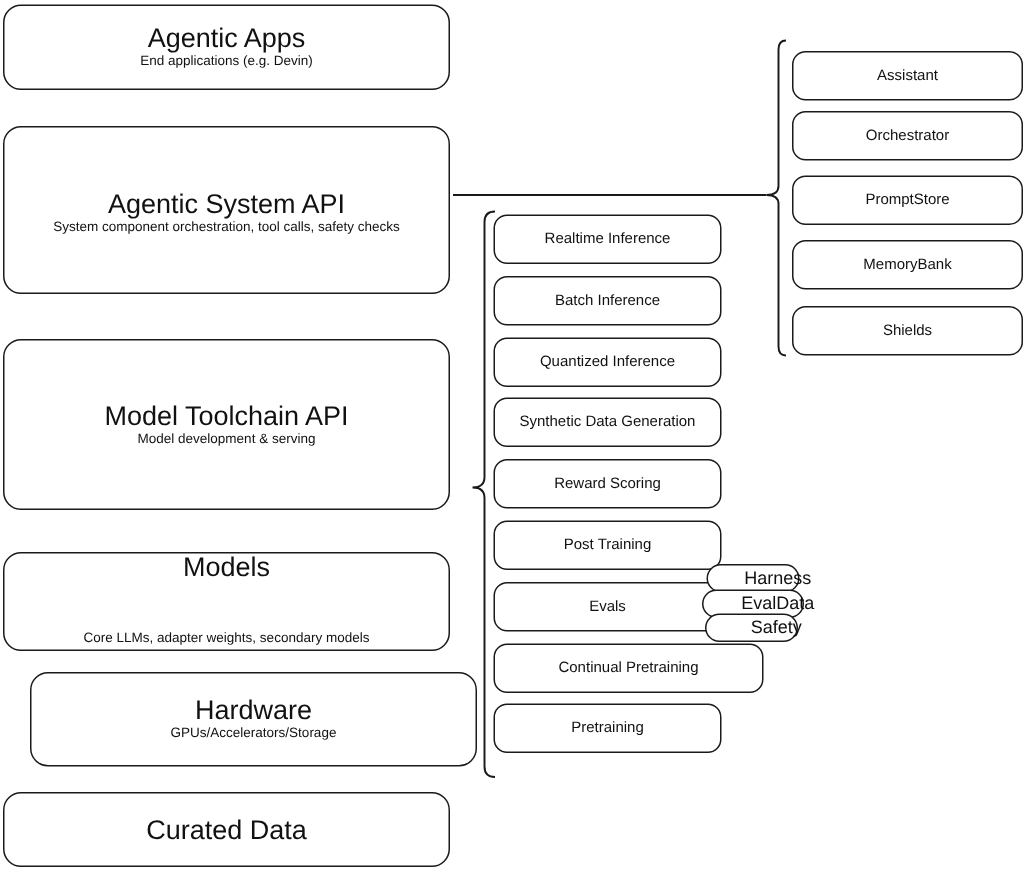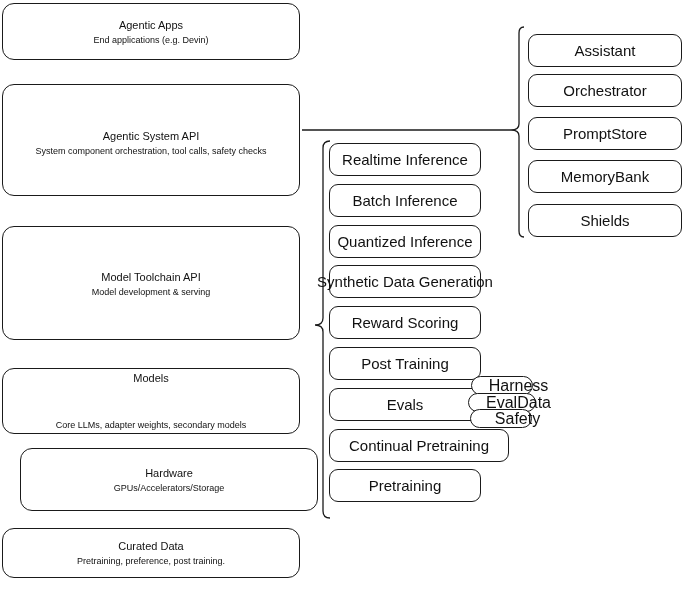--- a/index.html
+++ b/index.html
@@ -23,21 +23,21 @@
     box-sizing: border-box;
     border: 1.4px solid #1a1a1a;
     border-radius: 12px;
     background: #ffffff;
     display: flex;
     flex-direction: column;
     align-items: center;
     justify-content: center;
   }
   .layer-title {
-    font-size: 11px;
+    font-size: 18px;
     line-height: 16px;
     color: #111111;
     text-align: center;
     white-space: nowrap;
   }
   .layer-sub {
     font-size: 9px;
     line-height: 13px;
     color: #111111;
     text-align: center;
@@ -48,37 +48,37 @@
     position: absolute;
     box-sizing: border-box;
     border: 1.4px solid #1a1a1a;
     border-radius: 9px;
     background: #ffffff;
     display: flex;
     align-items: center;
     justify-content: center;
   }
   .pill-label {
-    font-size: 15px;
+    font-size: 10px;
     line-height: 14px;
     color: #111111;
     white-space: nowrap;
   }
   .tag-pill {
     position: absolute;
     box-sizing: border-box;
     border: 1.3px solid #1a1a1a;
     border-radius: 11px;
     background: #ffffff;
     display: flex;
     align-items: center;
     justify-content: center;
   }
   .tag-label {
-    font-size: 16px;
+    font-size: 12px;
     line-height: 13px;
     color: #111111;
     white-space: nowrap;
     padding-left: 33px;
   }
   .svg-overlay {
     position: absolute;
     left: 0;
     top: 0;
     width: 682px;
@@ -120,21 +120,20 @@
     <div class="layer-sub">Core LLMs, adapter weights, secondary models</div>
   </div>
 
   <div class="layer-box" style="left:20px; top:448px; width:298px; height:63px;">
     <div class="layer-title">Hardware</div>
     <div class="layer-sub">GPUs/Accelerators/Storage</div>
   </div>
 
   <div class="layer-box" style="left:2px; top:528px; width:298px; height:50px;">
     <div class="layer-title">Curated Data</div>
-    <div class="layer-sub">Pretraining, preference, post training.</div>
   </div>
 
   <div class="pill-box" style="left:329px; top:143px; width:152px; height:33px;">
     <div class="pill-label">Realtime Inference</div>
   </div>
   <div class="pill-box" style="left:329px; top:184px; width:152px; height:33px;">
     <div class="pill-label">Batch Inference</div>
   </div>
   <div class="pill-box" style="left:329px; top:225px; width:152px; height:33px;">
     <div class="pill-label">Quantized Inference</div>

